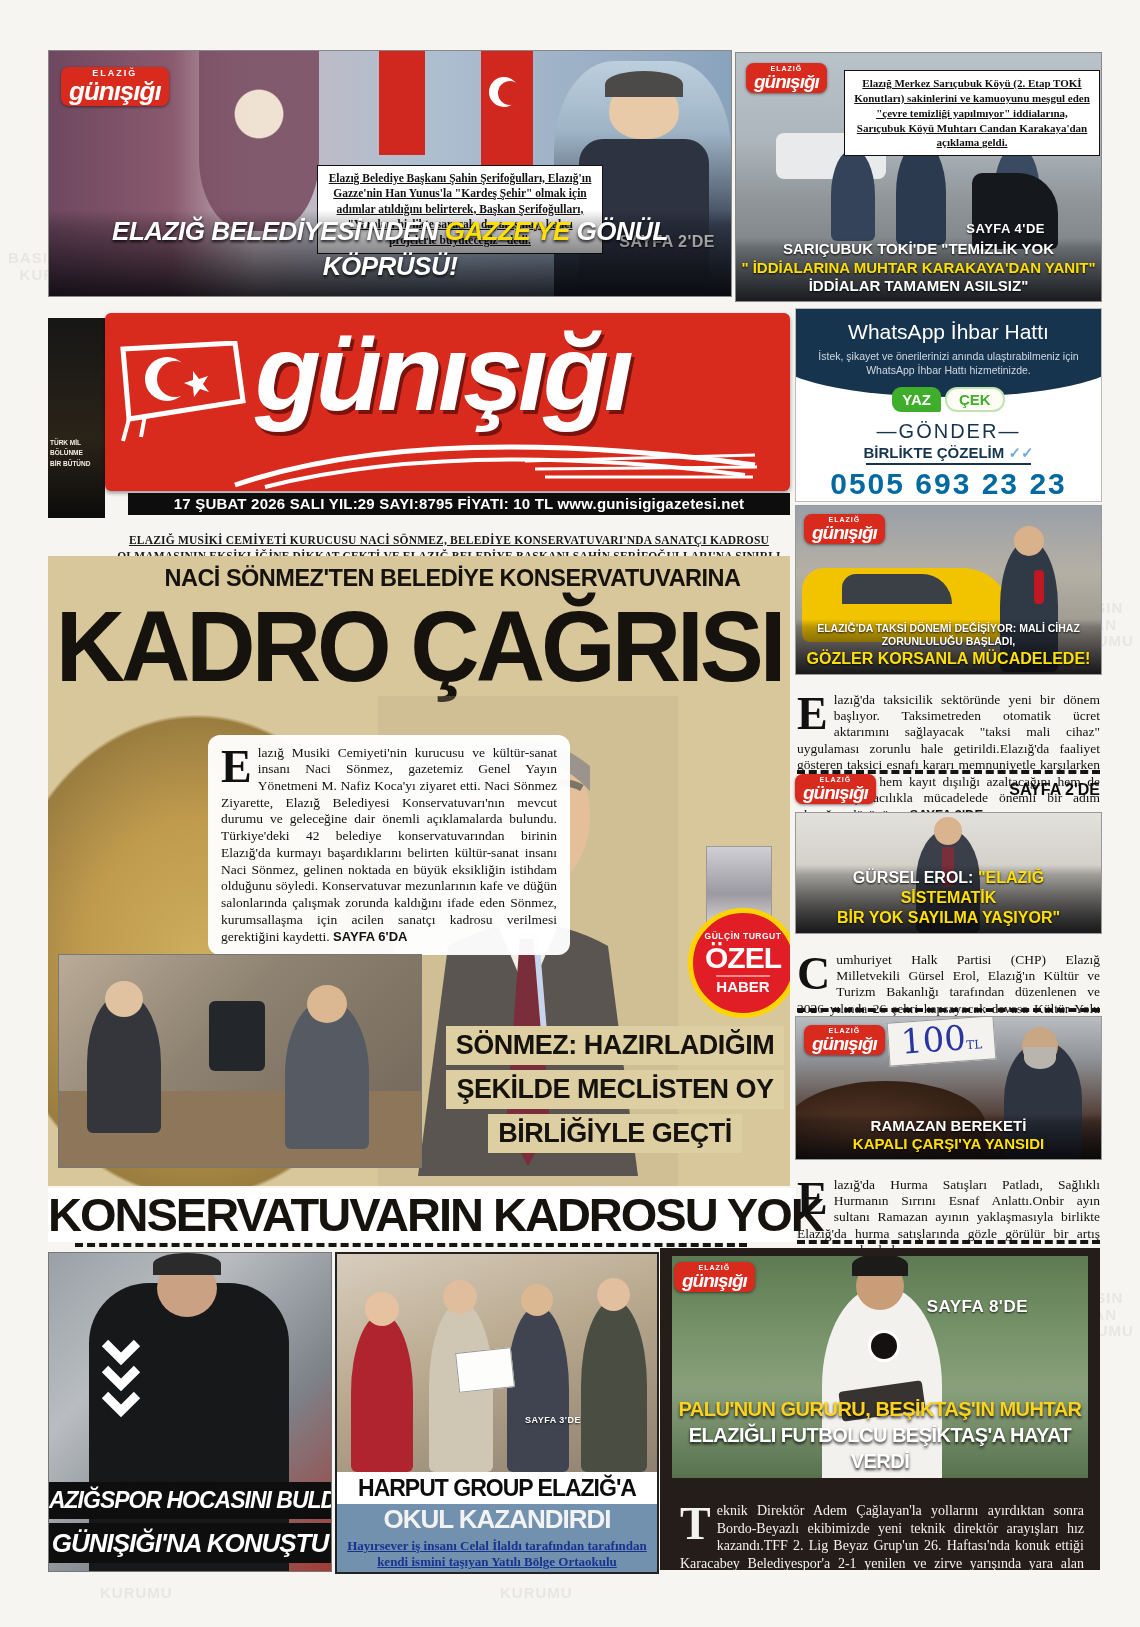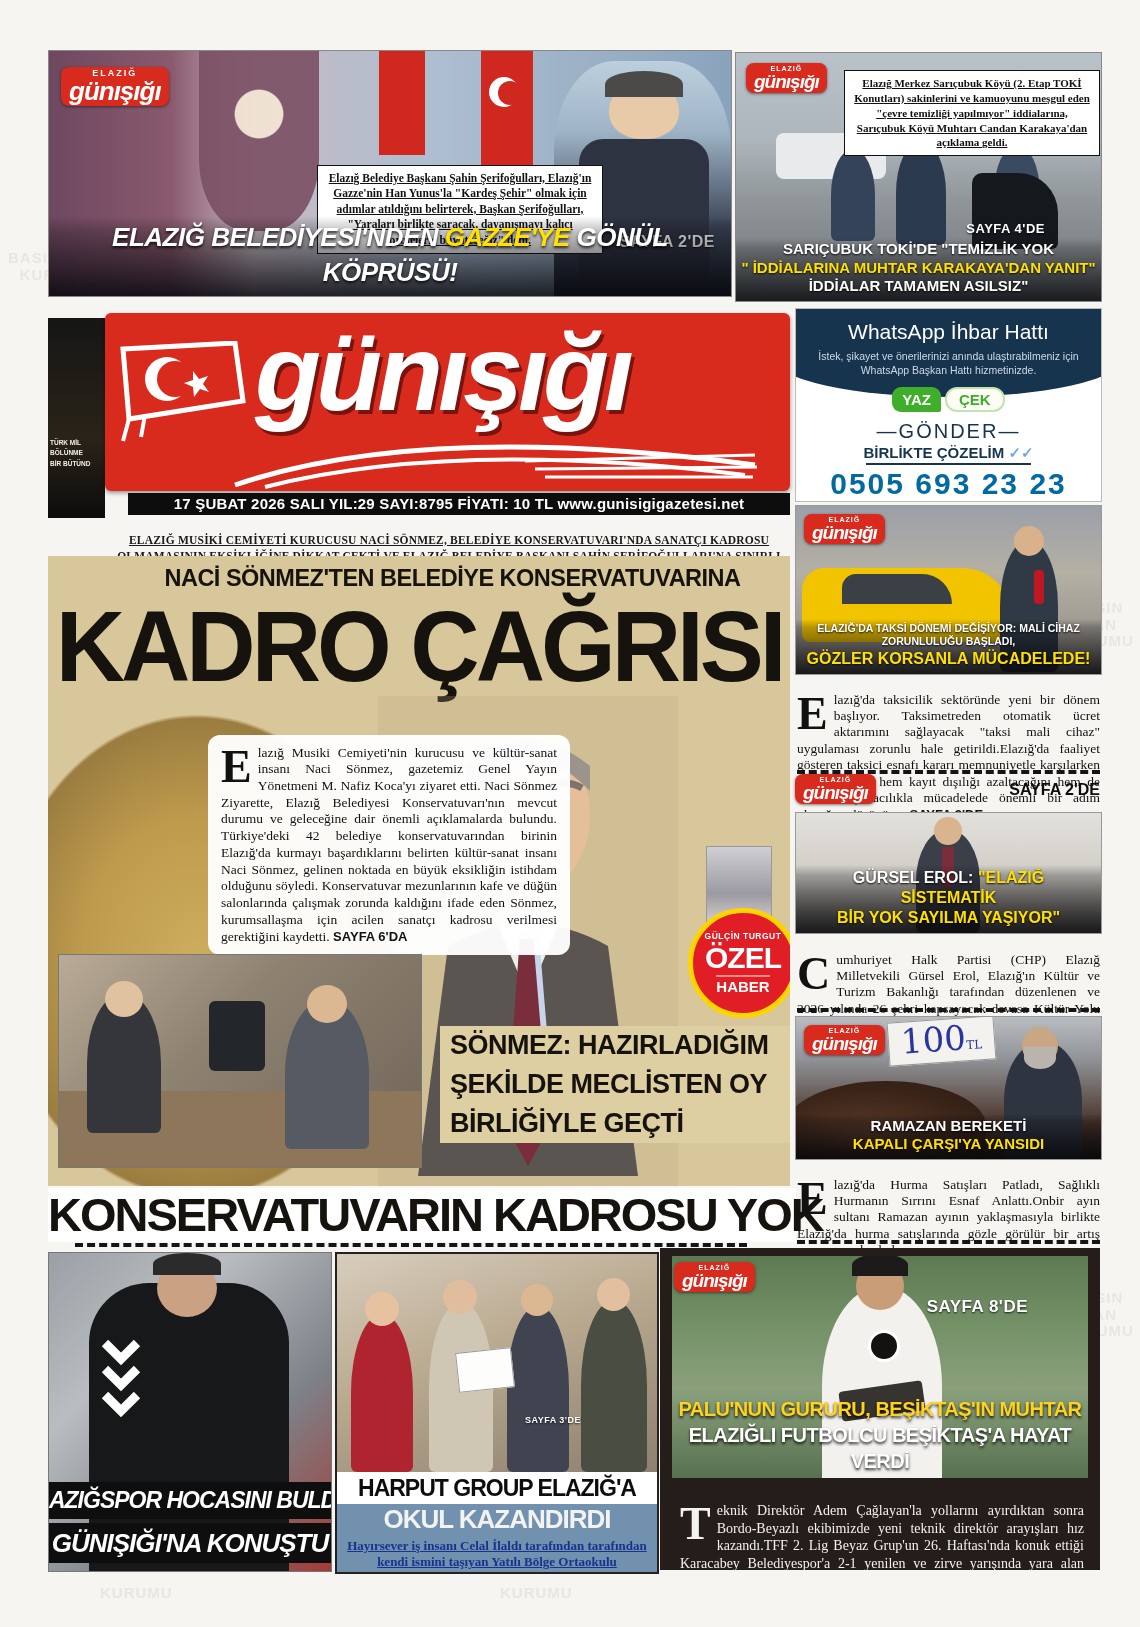--- a/index.html
+++ b/index.html
@@ -19,21 +19,21 @@
   .lb-sm .lb-main{font-size:19px;}
   
   .photo-box{position:absolute;overflow:hidden;border:1px solid #888;}
   .inset-note{position:absolute;background:#fff;border:1px solid #111;padding:5px 8px;
       font:700 11.5px/1.35 "Liberation Serif",serif;text-align:center;text-decoration:underline;color:#111;}
   .sayfa{position:absolute;color:#fff;font:800 16px/1 "Liberation Sans",sans-serif;
       text-shadow:0 1px 2px rgba(0,0,0,.8);letter-spacing:.5px;}
   .strip-headline{position:absolute;left:0;right:0;bottom:0;text-align:center;
       background:linear-gradient(to top,rgba(5,5,10,.85),rgba(5,5,10,.25) 80%,transparent);
       color:#fff;font:italic 900 26px/1.35 "Liberation Sans",sans-serif;letter-spacing:-.5px;
-      padding:4px 2px 6px;text-shadow:0 2px 3px rgba(0,0,0,.8);margin-top:40px;}
+      padding:4px 2px 12px;text-shadow:0 2px 3px rgba(0,0,0,.8);margin-top:40px;}
   .yellow{color:#ffe000;}
   .tr-headline{position:absolute;left:0;right:0;bottom:0;text-align:center;color:#fff;
       font:800 15px/1.25 "Liberation Sans",sans-serif;
       background:linear-gradient(to top,rgba(5,5,10,.8),rgba(5,5,10,.2) 85%,transparent);
       padding:2px 4px 5px;text-shadow:0 1px 2px rgba(0,0,0,.9);}
   
   .masthead{position:absolute;left:105px;top:313px;width:685px;height:178px;background:#d92a1e;
       border-radius:6px;box-shadow:0 2px 4px rgba(0,0,0,.4);}
   .masthead-title{position:absolute;left:150px;top:6px;font:italic 900 108px/1 "Liberation Sans",sans-serif;
       color:#fff;letter-spacing:-5px;text-shadow:3px 4px 0 rgba(40,0,0,.55);}
@@ -70,21 +70,21 @@
   .main-headline{position:absolute;left:0px;top:40px;width:742px;
       font:900 96px/1.05 "Liberation Sans",sans-serif;color:#16130e;letter-spacing:-4px;text-align:center;
       transform:scaleY(1.05);}
   .lead-body{position:absolute;left:160px;top:165px;width:336px;background:rgba(255,255,255,.96);
       border-radius:12px;padding:10px 13px;font:400 13.5px/1.24 "Liberation Serif",serif;text-align:justify;color:#111;}
   .dropcap{float:left;font:700 46px/.82 "Liberation Serif",serif;margin:3px 6px 0 0;color:#111;}
   .pref{font-family:"Liberation Sans",sans-serif;font-weight:800;font-size:13px;}
   .portrait{position:absolute;left:330px;top:140px;width:300px;height:490px;}
   .office-photo{position:absolute;left:10px;top:398px;width:362px;height:212px;border:1px solid #777;
       background:linear-gradient(135deg,#b9ab97 0%,#8e8271 40%,#6f6557 100%);overflow:hidden;}
-  .quote-lines{position:absolute;left:392px;top:470px;width:350px;display:flex;flex-direction:column;}
+  .quote-lines{position:absolute;left:392px;top:470px;width:350px;display:flex;flex-direction:column;align-items:center;gap:5px;}
   .quote-lines span{background:#ddcfa2;color:#16130e;font:800 27px/1 "Liberation Sans",sans-serif;
       padding:6px 10px;letter-spacing:-.5px;white-space:nowrap;}
   .ozel-badge{position:absolute;left:638px;top:290px;width:104px;height:210px;}
   .ozel-photo{position:absolute;left:20px;top:0;width:64px;height:78px;background:linear-gradient(180deg,#cfcfd4,#9b9aa2 60%,#d8d4cf);border:1px solid #999;}
   .ozel-circle{position:absolute;left:2px;top:62px;width:100px;height:100px;border-radius:50%;
       background:#e11d26;border:5px solid #ffd400;display:flex;flex-direction:column;align-items:center;justify-content:center;color:#fff;}
   .ozel-name{font:800 8.5px/1 "Liberation Sans",sans-serif;letter-spacing:.5px;}
   .ozel-big{font:900 30px/1 "Liberation Sans",sans-serif;letter-spacing:-1px;margin:2px 0;}
   .ozel-sub{font:800 15px/1 "Liberation Sans",sans-serif;border-top:2px solid #ff8a8a;padding-top:2px;}
   .banner{position:absolute;left:48px;top:1188px;width:748px;height:54px;background:#fff;
@@ -212,21 +212,21 @@
       <path d="M10 54 Q200 -10 530 34" stroke="#fff" stroke-width="5" fill="none"></path>
       <path d="M40 56 Q230 8 520 44" stroke="#fff" stroke-width="4" fill="none"></path>
       <path d="M300 30 L530 24 M310 38 L532 36 M320 46 L528 46" stroke="#fff" stroke-width="3"></path>
     </svg>
   </header>
   <div class="dateline">17 ŞUBAT 2026 SALI YIL:29 SAYI:8795 FİYATI: 10 TL www.gunisigigazetesi.net</div>
 
   <aside class="wa-box">
     <div class="wa-head">
       <div class="wa-title">WhatsApp İhbar Hattı</div>
-      <div class="wa-sub">İstek, şikayet ve önerilerinizi anında ulaştırabilmeniz için WhatsApp Başkan Hattı hizmetinizde.</div>
+      <div class="wa-sub">İstek, şikayet ve önerilerinizi anında ulaştırabilmeniz için WhatsApp İhbar Hattı hizmetinizde.</div>
     </div>
     <div class="wa-badges">
       <span class="wa-yaz">YAZ</span>
       <span class="wa-cek">ÇEK</span>
     </div>
     <div class="wa-gonder"><span class="wa-dash">—</span><span>GÖNDER</span><span class="wa-dash">—</span></div>
     <div class="wa-birlikte"><span>BİRLİKTE ÇÖZELİM</span> <span class="wa-ticks">✓✓</span></div>
     <div class="wa-rule"></div>
     <div class="wa-phone">0505 693 23 23</div>
   </aside>

